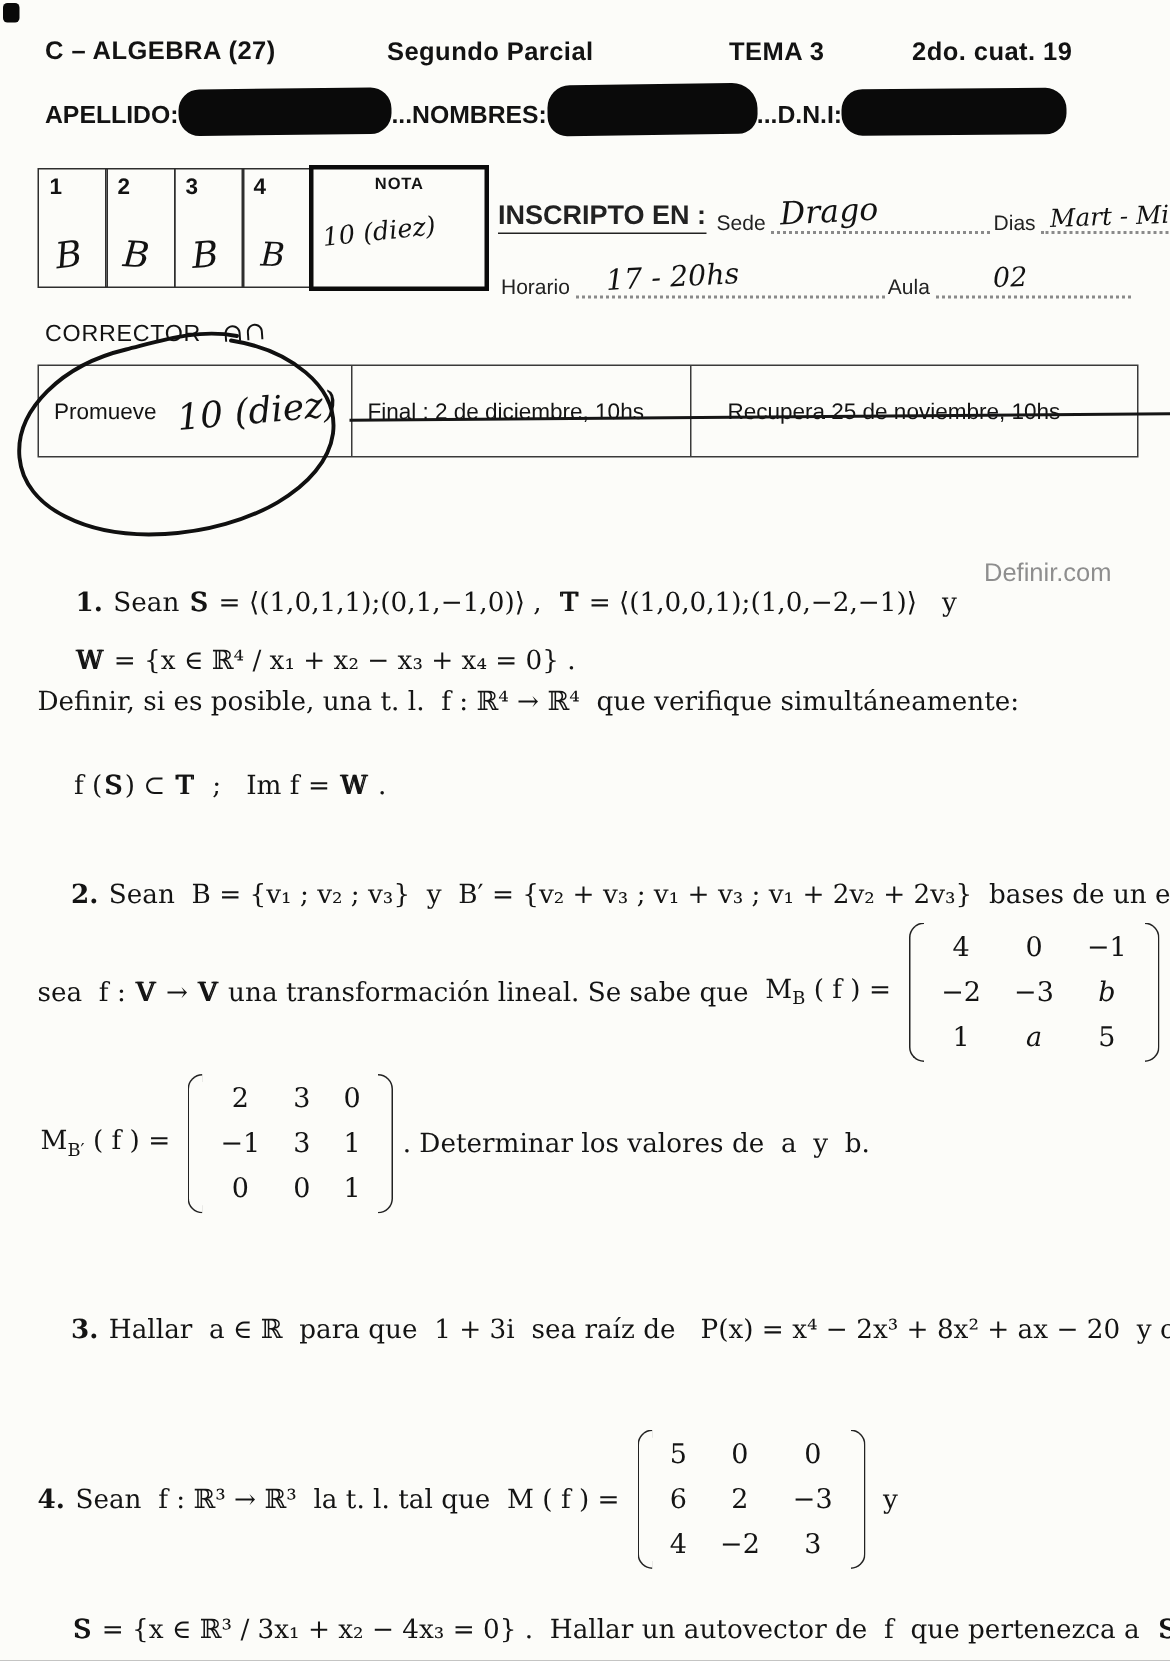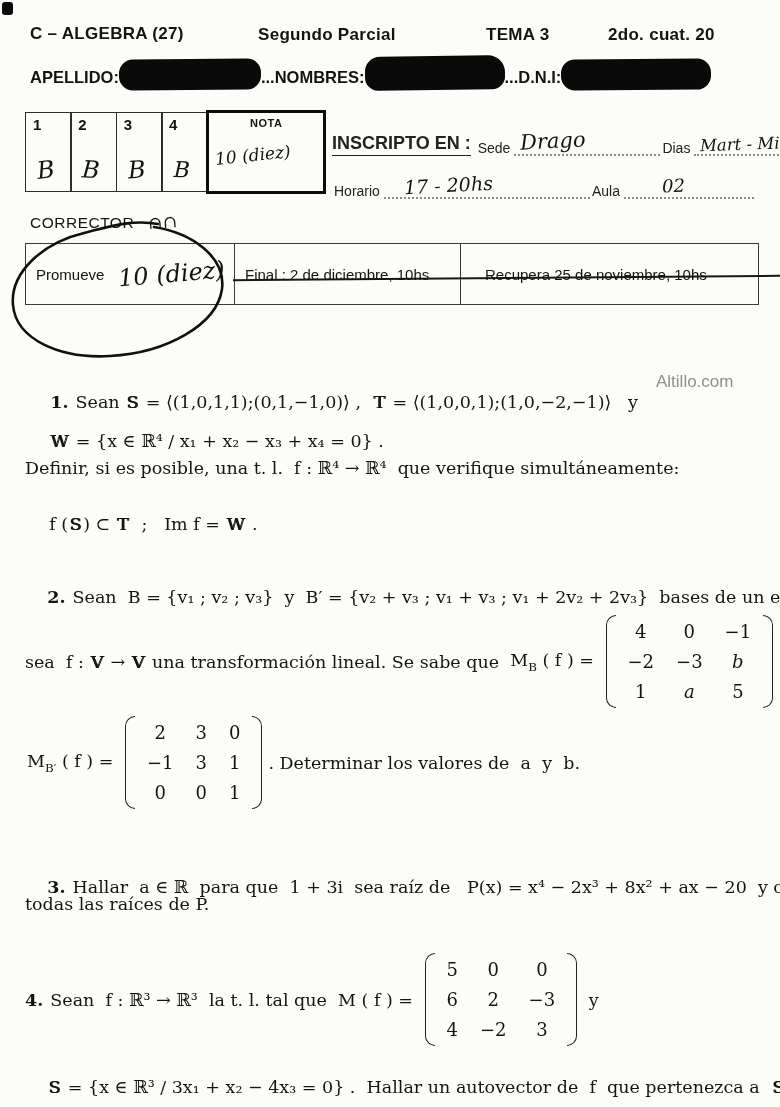--- a/index.html
+++ b/index.html
@@ -92,21 +92,21 @@
 </style>
 </head>
 <body>
 
 <div class="page">
   <div class="corner-mark"></div>
 
   <div class="hdr hdr-course">C – ALGEBRA (27)</div>
   <div class="hdr hdr-exam">Segundo Parcial</div>
   <div class="hdr hdr-tema">TEMA 3</div>
-  <div class="hdr hdr-term">2do. cuat. 20</div>
+  <div class="hdr hdr-term">2do. cuat. 19</div>
 
   <div class="id-row">
     <span class="lbl">APELLIDO:</span>
     <span class="redact r1"></span>
     <span class="lbl">...NOMBRES:</span>
     <span class="redact r2"></span>
     <span class="lbl">...D.N.I:</span>
     <span class="redact r3"></span>
   </div>
 
@@ -174,21 +174,21 @@
       <span>Recupera  25 de noviembre, 10hs</span>
     </div>
   </div>
   <div class="strike-line"></div>
 
   <svg class="circle-svg" width="236" height="156" viewBox="0 0 236 156">
     <path d="M 150 16 C 188 22 222 46 218 78 C 213 114 162 142 106 145 C 55 148 12 128 9 94 C 6 62 38 32 80 22 C 104 16 128 8 154 13" fill="none" stroke="#101010" stroke-width="2.6" stroke-linecap="round"></path>
   </svg>
 
 
-  <div class="watermark">Altillo.com</div>
+  <div class="watermark">Definir.com</div>
 
   <div class="prob p1l1">
     <span class="pnum">1.</span><span>Sean </span><span class="bb">S</span><span> = ⟨(1,0,1,1);(0,1,−1,0)⟩ ,  </span><span class="bb">T</span><span> = ⟨(1,0,0,1);(1,0,−2,−1)⟩   y</span>
   </div>
   <div class="prob p1l2">
     <span class="bb">W</span><span> = {x ∈ ℝ⁴ / x₁ + x₂ − x₃ + x₄ = 0} .</span>
   </div>
   <div class="prob p1l3">Definir, si es posible, una t. l.  f : ℝ⁴ → ℝ⁴  que verifique simultáneamente:</div>
   <div class="prob p1l4">
     <span>f (</span><span class="bb">S</span><span>) ⊂ </span><span class="bb">T</span><span>  ;   Im f = </span><span class="bb">W</span><span> .</span>
@@ -205,21 +205,20 @@
   </div>
   <div class="prob p2l3 mrow">
     <span class="mlabel"><span>M</span><sub>B′</sub><span> ( f ) = </span></span>
     <span class="matrix"><span class="paren l"></span><span class="mgrid" style="grid-template-columns: repeat(3, auto);"><span>2</span><span>3</span><span>0</span><span>−1</span><span>3</span><span>1</span><span>0</span><span>0</span><span>1</span></span><span class="paren r"></span></span>
     <span>. Determinar los valores de  a  y  b.</span>
   </div>
 
   <div class="prob p3l1">
     <span class="pnum">3.</span><span>Hallar  a ∈ ℝ  para que  1 + 3i  sea raíz de   P(x) = x⁴ − 2x³ + 8x² + ax − 20  y calcular</span>
   </div>
-  <div class="prob p3l2">todas las raíces de P.</div>
 
   <div class="prob p4l1 mrow">
     <span class="pnum">4.</span><span>Sean  f : ℝ³ → ℝ³  la t. l. tal que  </span>
     <span class="mlabel">M ( f ) = </span>
     <span class="matrix"><span class="paren l"></span><span class="mgrid" style="grid-template-columns: repeat(3, auto);"><span>5</span><span>0</span><span>0</span><span>6</span><span>2</span><span>−3</span><span>4</span><span>−2</span><span>3</span></span><span class="paren r"></span></span>
     <span> y</span>
   </div>
   <div class="prob p4l2">
     <span class="bb">S</span><span> = {x ∈ ℝ³ / 3x₁ + x₂ − 4x₃ = 0} .  Hallar un autovector de  f  que pertenezca a  </span><span class="bb">S</span>
   </div>

